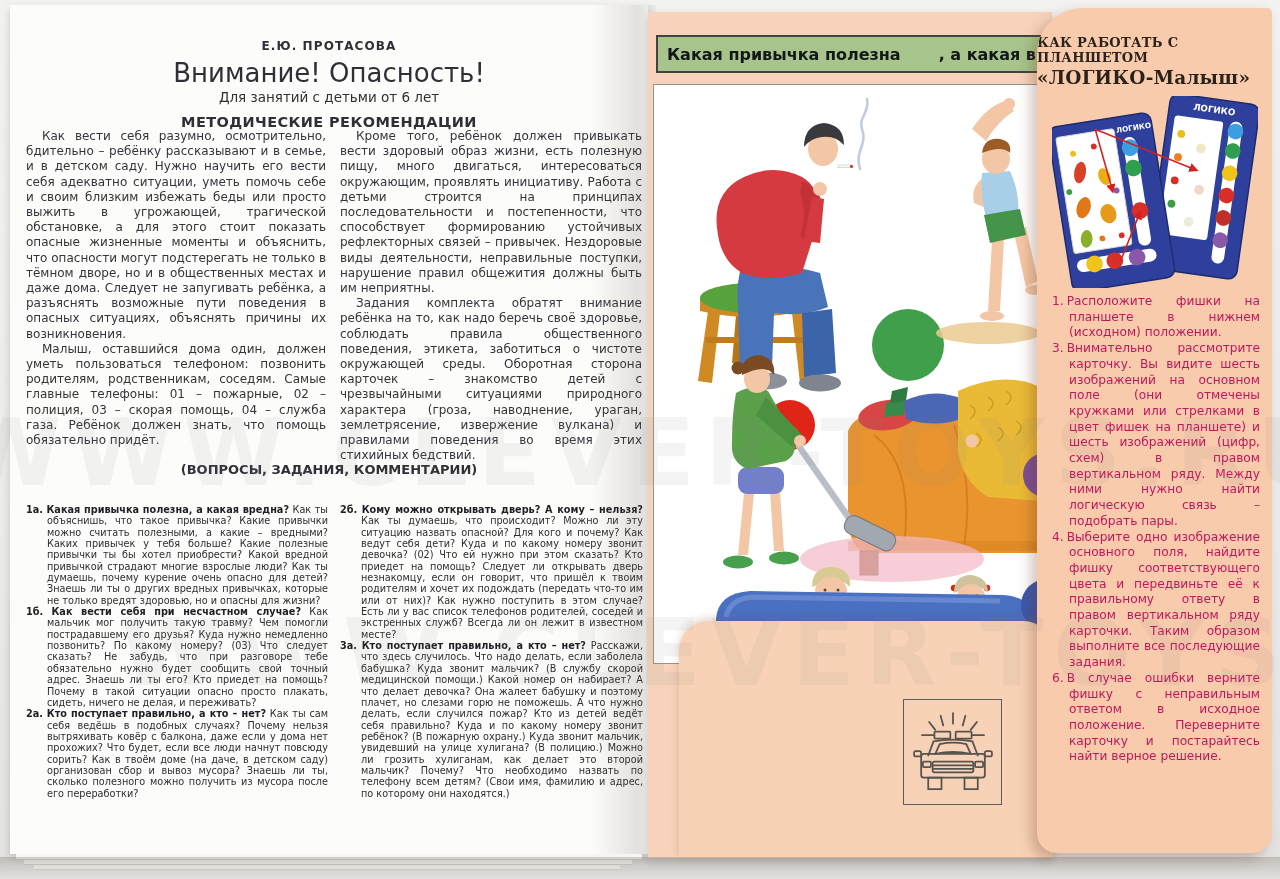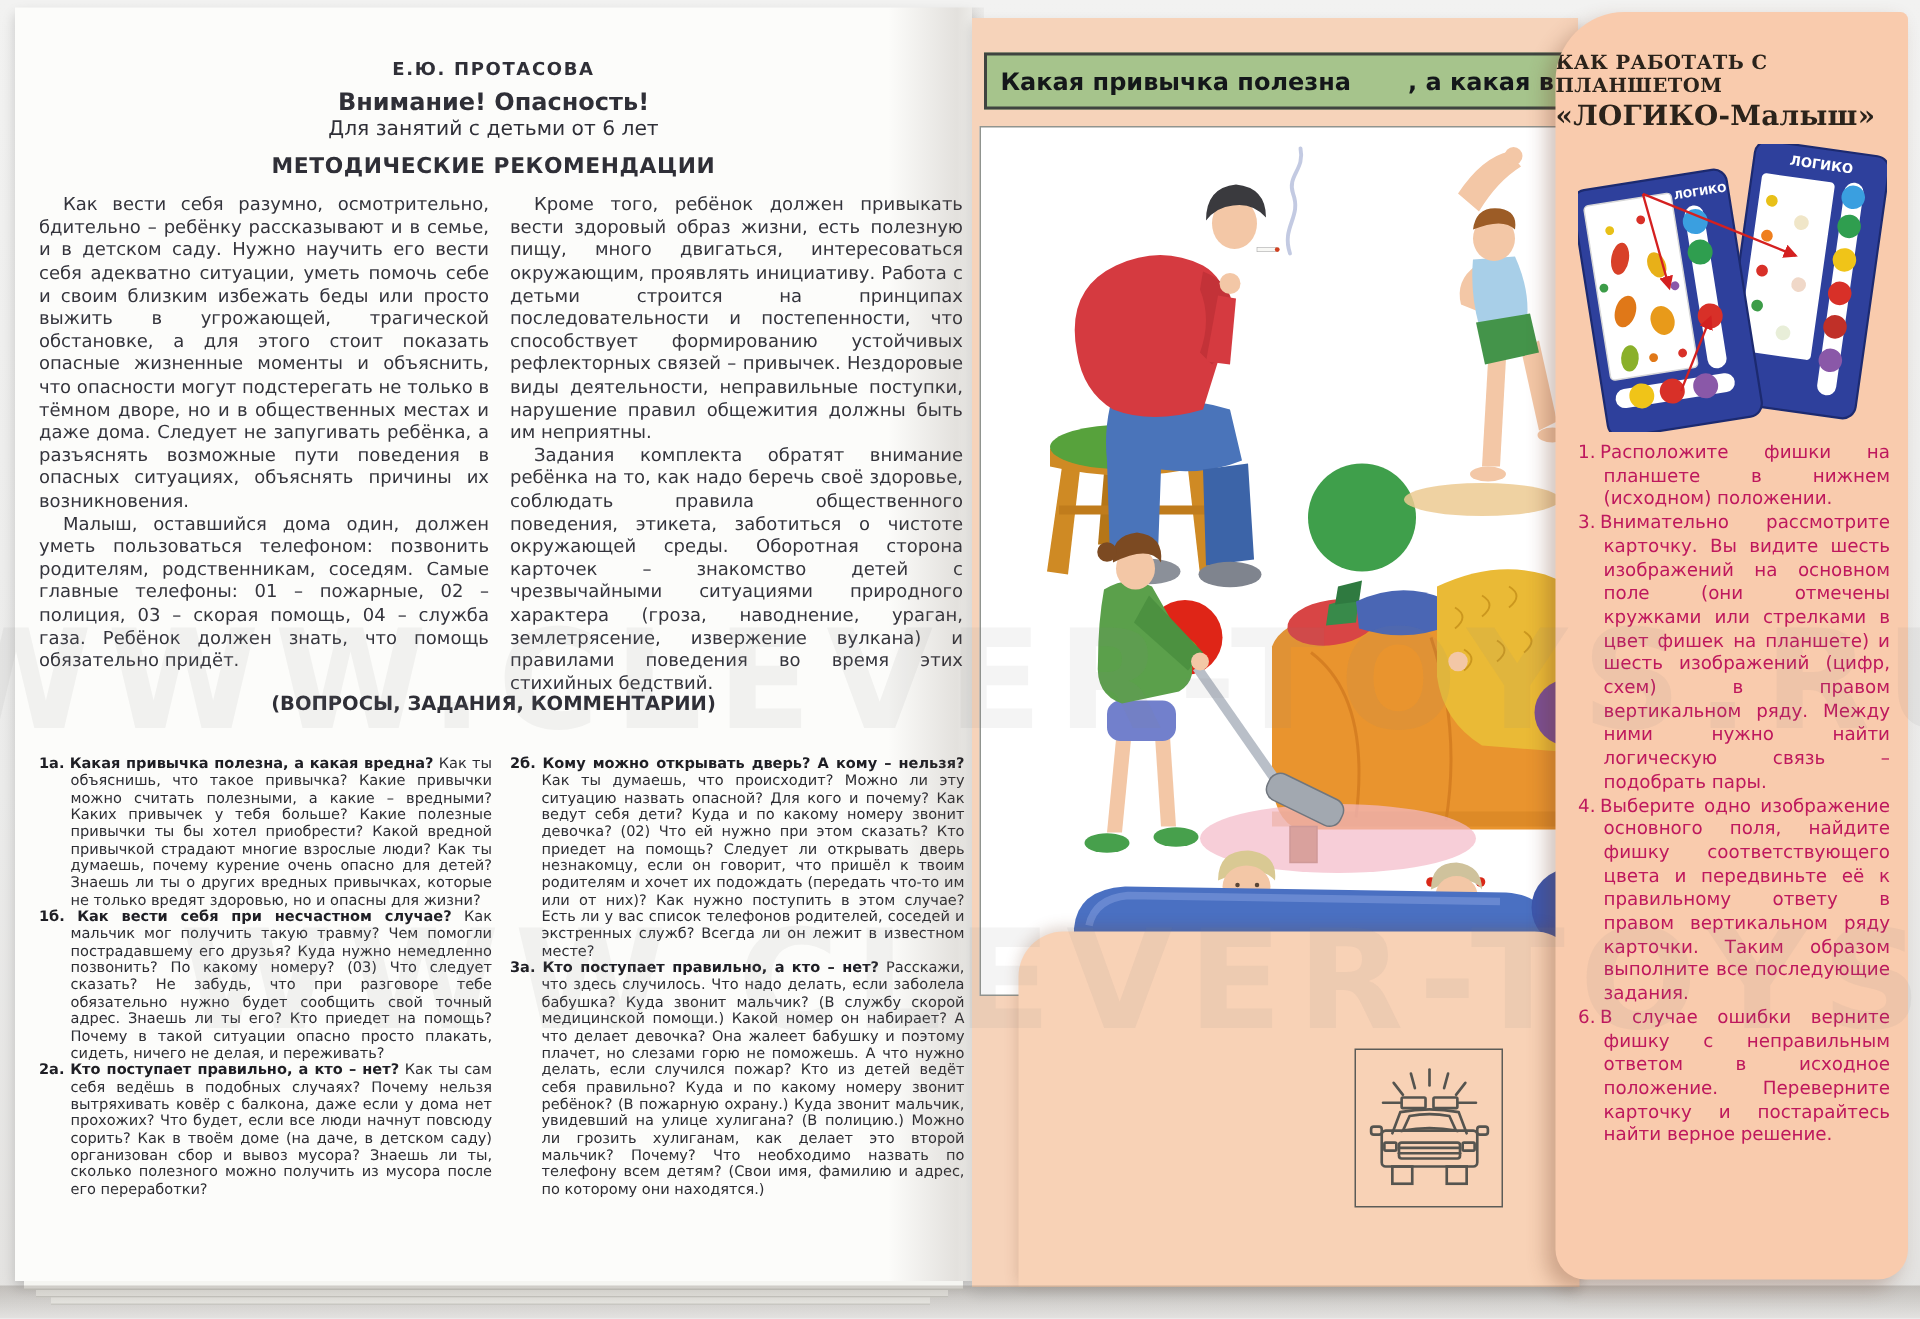--- a/index.html
+++ b/index.html
@@ -6,21 +6,21 @@
   body{width:1280px;height:879px;background:#eceded;font-family:"DejaVu Sans",sans-serif;overflow:hidden;}
   .stage{position:relative;width:1280px;height:879px;background:linear-gradient(180deg,#f2f2f1 0%,#ebebea 60%,#e3e2e0 100%);overflow:hidden;}
   .abs{position:absolute;}
 
   
   .page-left{left:10px;top:5px;width:638px;height:849px;background:#fcfcfa;box-shadow:0 4px 8px rgba(0,0,0,.18);}
   .page-edge{background:#f5f5f1;border-bottom:1px solid #d5d5d0;}
   .spine-shade{left:592px;top:5px;width:64px;height:849px;background:linear-gradient(to right,rgba(0,0,0,0),rgba(95,82,70,.16) 72%,rgba(60,50,40,.04));pointer-events:none;}
   .lp-header{left:0;top:34px;width:100%;text-align:center;color:#2f2f37;}
   .lp-author{font-size:12px;letter-spacing:1.1px;font-weight:bold;}
-  .lp-title{font-size:16px;font-weight:bold;margin-top:5px;}
+  .lp-title{font-size:26px;font-weight:normal;margin-top:5px;}
   .lp-subtitle{font-size:13.5px;margin-top:1px;}
   .lp-method{font-size:14.5px;font-weight:bold;letter-spacing:.4px;margin-top:9px;}
   .lp-col{color:#34343c;}
   .lp-col p{margin:0;text-indent:16px;text-align:justify;font-size:12px;line-height:15.2px;}
   .col1{left:16px;top:124px;width:300px;}
   .col2{left:330px;top:124px;width:302px;}
   .lp-sec2{left:0;top:452px;width:100%;text-align:center;color:#2f2f37;}
   .sec2-l1{font-size:14.5px;font-weight:bold;letter-spacing:.4px;}
   .sec2-l2{font-size:13px;font-weight:bold;margin-top:5px;}
   .cards1{left:16px;top:499px;width:302px;}

